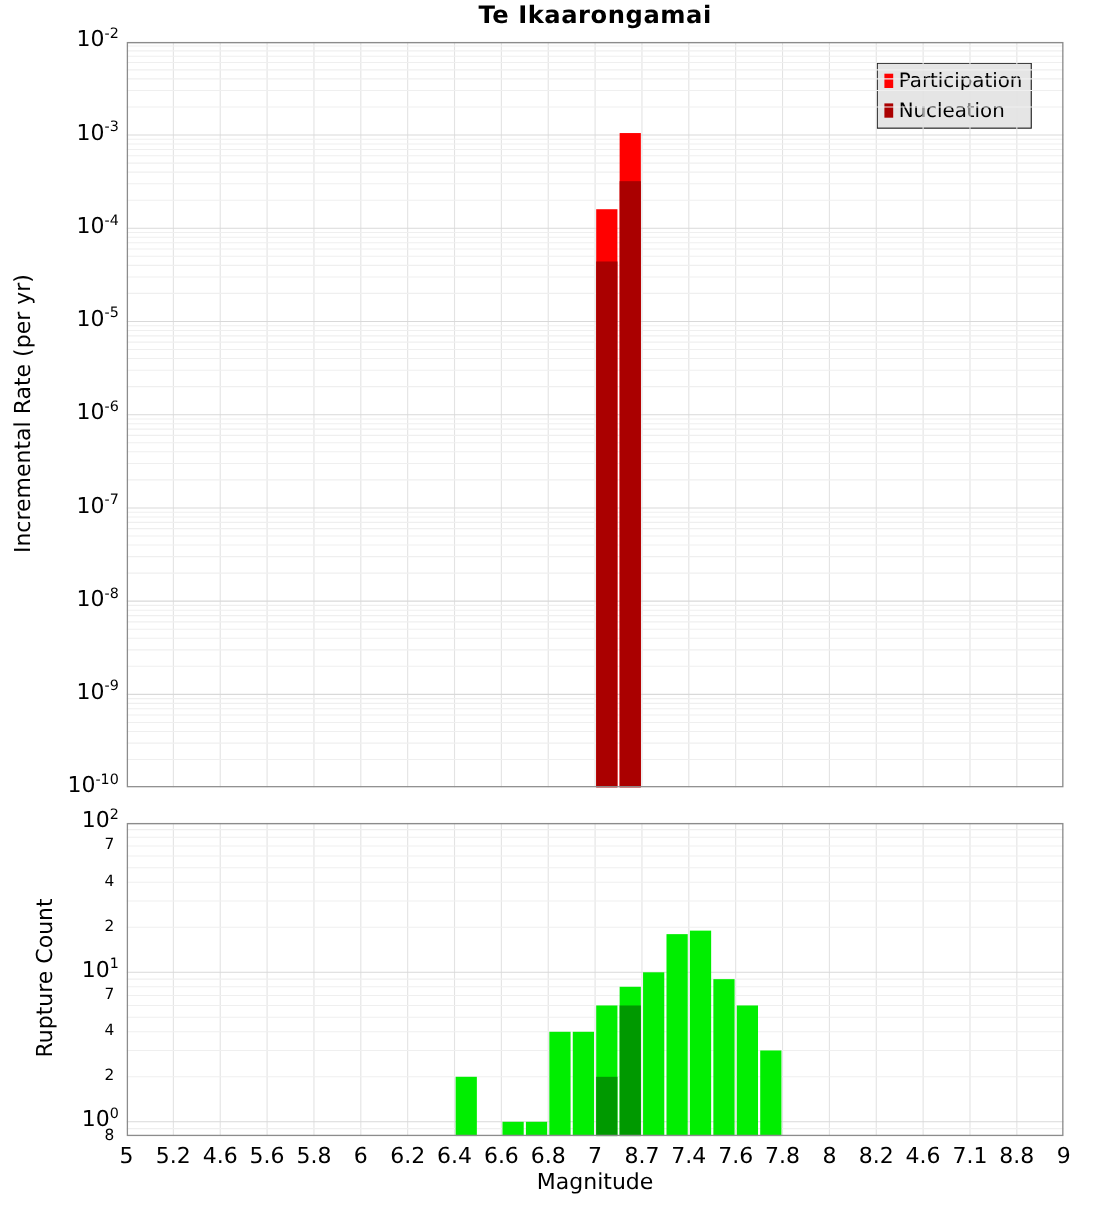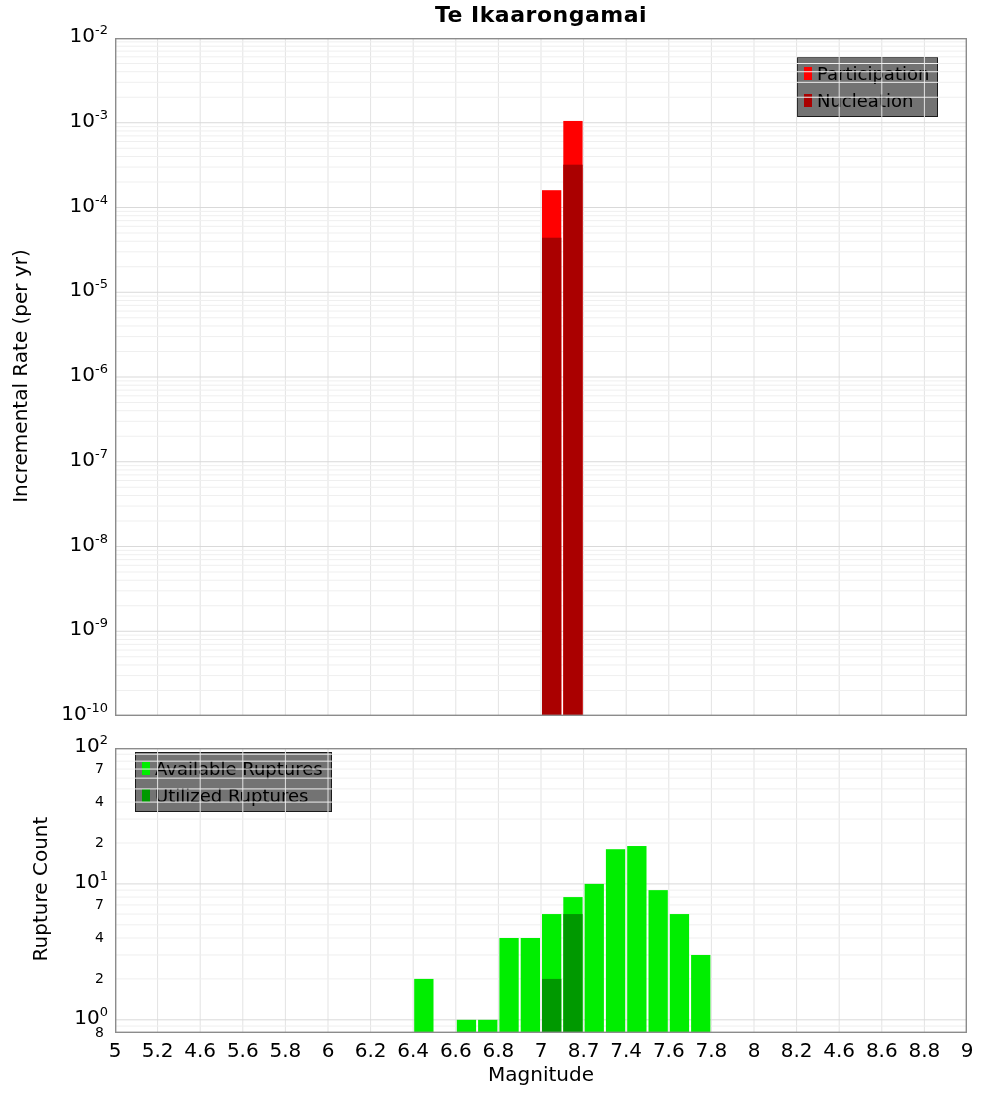--- a/index.html
+++ b/index.html
@@ -12,21 +12,21 @@
     position:absolute;left:115px;width:852px;top:2px;text-align:center;
     font-size:22px;font-weight:bold;letter-spacing:0.5px;
   }
   .axis-title{position:absolute;font-size:20px;white-space:nowrap;}
   .rot{transform:rotate(-90deg);text-align:center;}
   .tick-major{position:absolute;font-size:20px;text-align:right;white-space:nowrap;}
   .tick-major sup{font-size:13px;line-height:0;}
   .tick-minor{position:absolute;font-size:14px;text-align:right;white-space:nowrap;}
   .xtick{position:absolute;font-size:20px;text-align:center;white-space:nowrap;}
   .legend{
-    position:absolute;background:#737373;border:1.6px solid #1a1a1a;
+    position:absolute;background:#e5e5e5;border:1.6px solid #1a1a1a;
     padding:2px 8px 2px 6px;font-size:18px;
   }
   .legend-row{display:flex;align-items:center;line-height:27px;}
   .swatch{width:8px;height:13px;display:inline-block;margin-right:5px;flex:0 0 auto;}
   svg{position:absolute;}
 </style>
 </head>
 <body>
 
 <div id="fig">
@@ -42,30 +42,20 @@
     <div class="legend-row">
       <span class="swatch" style="background: rgb(255, 0, 0);"></span>
       <span>Participation</span>
     </div>
     <div class="legend-row">
       <span class="swatch" style="background: rgb(170, 0, 0);"></span>
       <span>Nucleation</span>
     </div>
   </div>
 
-  <div class="legend" style="left:135px;top:752px;">
-    <div class="legend-row">
-      <span class="swatch" style="background: rgb(0, 238, 0);"></span>
-      <span>Available Ruptures</span>
-    </div>
-    <div class="legend-row">
-      <span class="swatch" style="background: rgb(0, 153, 0);"></span>
-      <span>Utilized Ruptures</span>
-    </div>
-  </div>
 
 <svg width="852" height="678" viewBox="0 0 852 678" style="left: 115px; top: 38px;">
       <line x1="42.60000000000004" y1="0" x2="42.60000000000004" y2="678" stroke="#e3e3e3" stroke-width="1"></line>
       <line x1="85.20000000000007" y1="0" x2="85.20000000000007" y2="678" stroke="#e3e3e3" stroke-width="1"></line>
       <line x1="127.80000000000011" y1="0" x2="127.80000000000011" y2="678" stroke="#e3e3e3" stroke-width="1"></line>
       <line x1="170.40000000000015" y1="0" x2="170.40000000000015" y2="678" stroke="#e3e3e3" stroke-width="1"></line>
       <line x1="213.0000000000002" y1="0" x2="213.0000000000002" y2="678" stroke="#e3e3e3" stroke-width="1"></line>
       <line x1="255.60000000000022" y1="0" x2="255.60000000000022" y2="678" stroke="#e3e3e3" stroke-width="1"></line>
       <line x1="298.2000000000003" y1="0" x2="298.2000000000003" y2="678" stroke="#e3e3e3" stroke-width="1"></line>
       <line x1="340.8000000000003" y1="0" x2="340.8000000000003" y2="678" stroke="#e3e3e3" stroke-width="1"></line>
@@ -243,16 +233,16 @@
     <div class="xtick" style="left: 420.8px; width: 70px; top: 1038px;">6.6</div>
     <div class="xtick" style="left: 463.4px; width: 70px; top: 1038px;">6.8</div>
     <div class="xtick" style="left: 506px; width: 70px; top: 1038px;">7</div>
     <div class="xtick" style="left: 548.6px; width: 70px; top: 1038px;">8.7</div>
     <div class="xtick" style="left: 591.2px; width: 70px; top: 1038px;">7.4</div>
     <div class="xtick" style="left: 633.8px; width: 70px; top: 1038px;">7.6</div>
     <div class="xtick" style="left: 676.4px; width: 70px; top: 1038px;">7.8</div>
     <div class="xtick" style="left: 719px; width: 70px; top: 1038px;">8</div>
     <div class="xtick" style="left: 761.6px; width: 70px; top: 1038px;">8.2</div>
     <div class="xtick" style="left: 804.2px; width: 70px; top: 1038px;">4.6</div>
-    <div class="xtick" style="left: 846.8px; width: 70px; top: 1038px;">8.6</div>
+    <div class="xtick" style="left: 846.8px; width: 70px; top: 1038px;">7.1</div>
     <div class="xtick" style="left: 889.4px; width: 70px; top: 1038px;">8.8</div>
     <div class="xtick" style="left: 932px; width: 70px; top: 1038px;">9</div>
   </div>
 
 </body></html>

